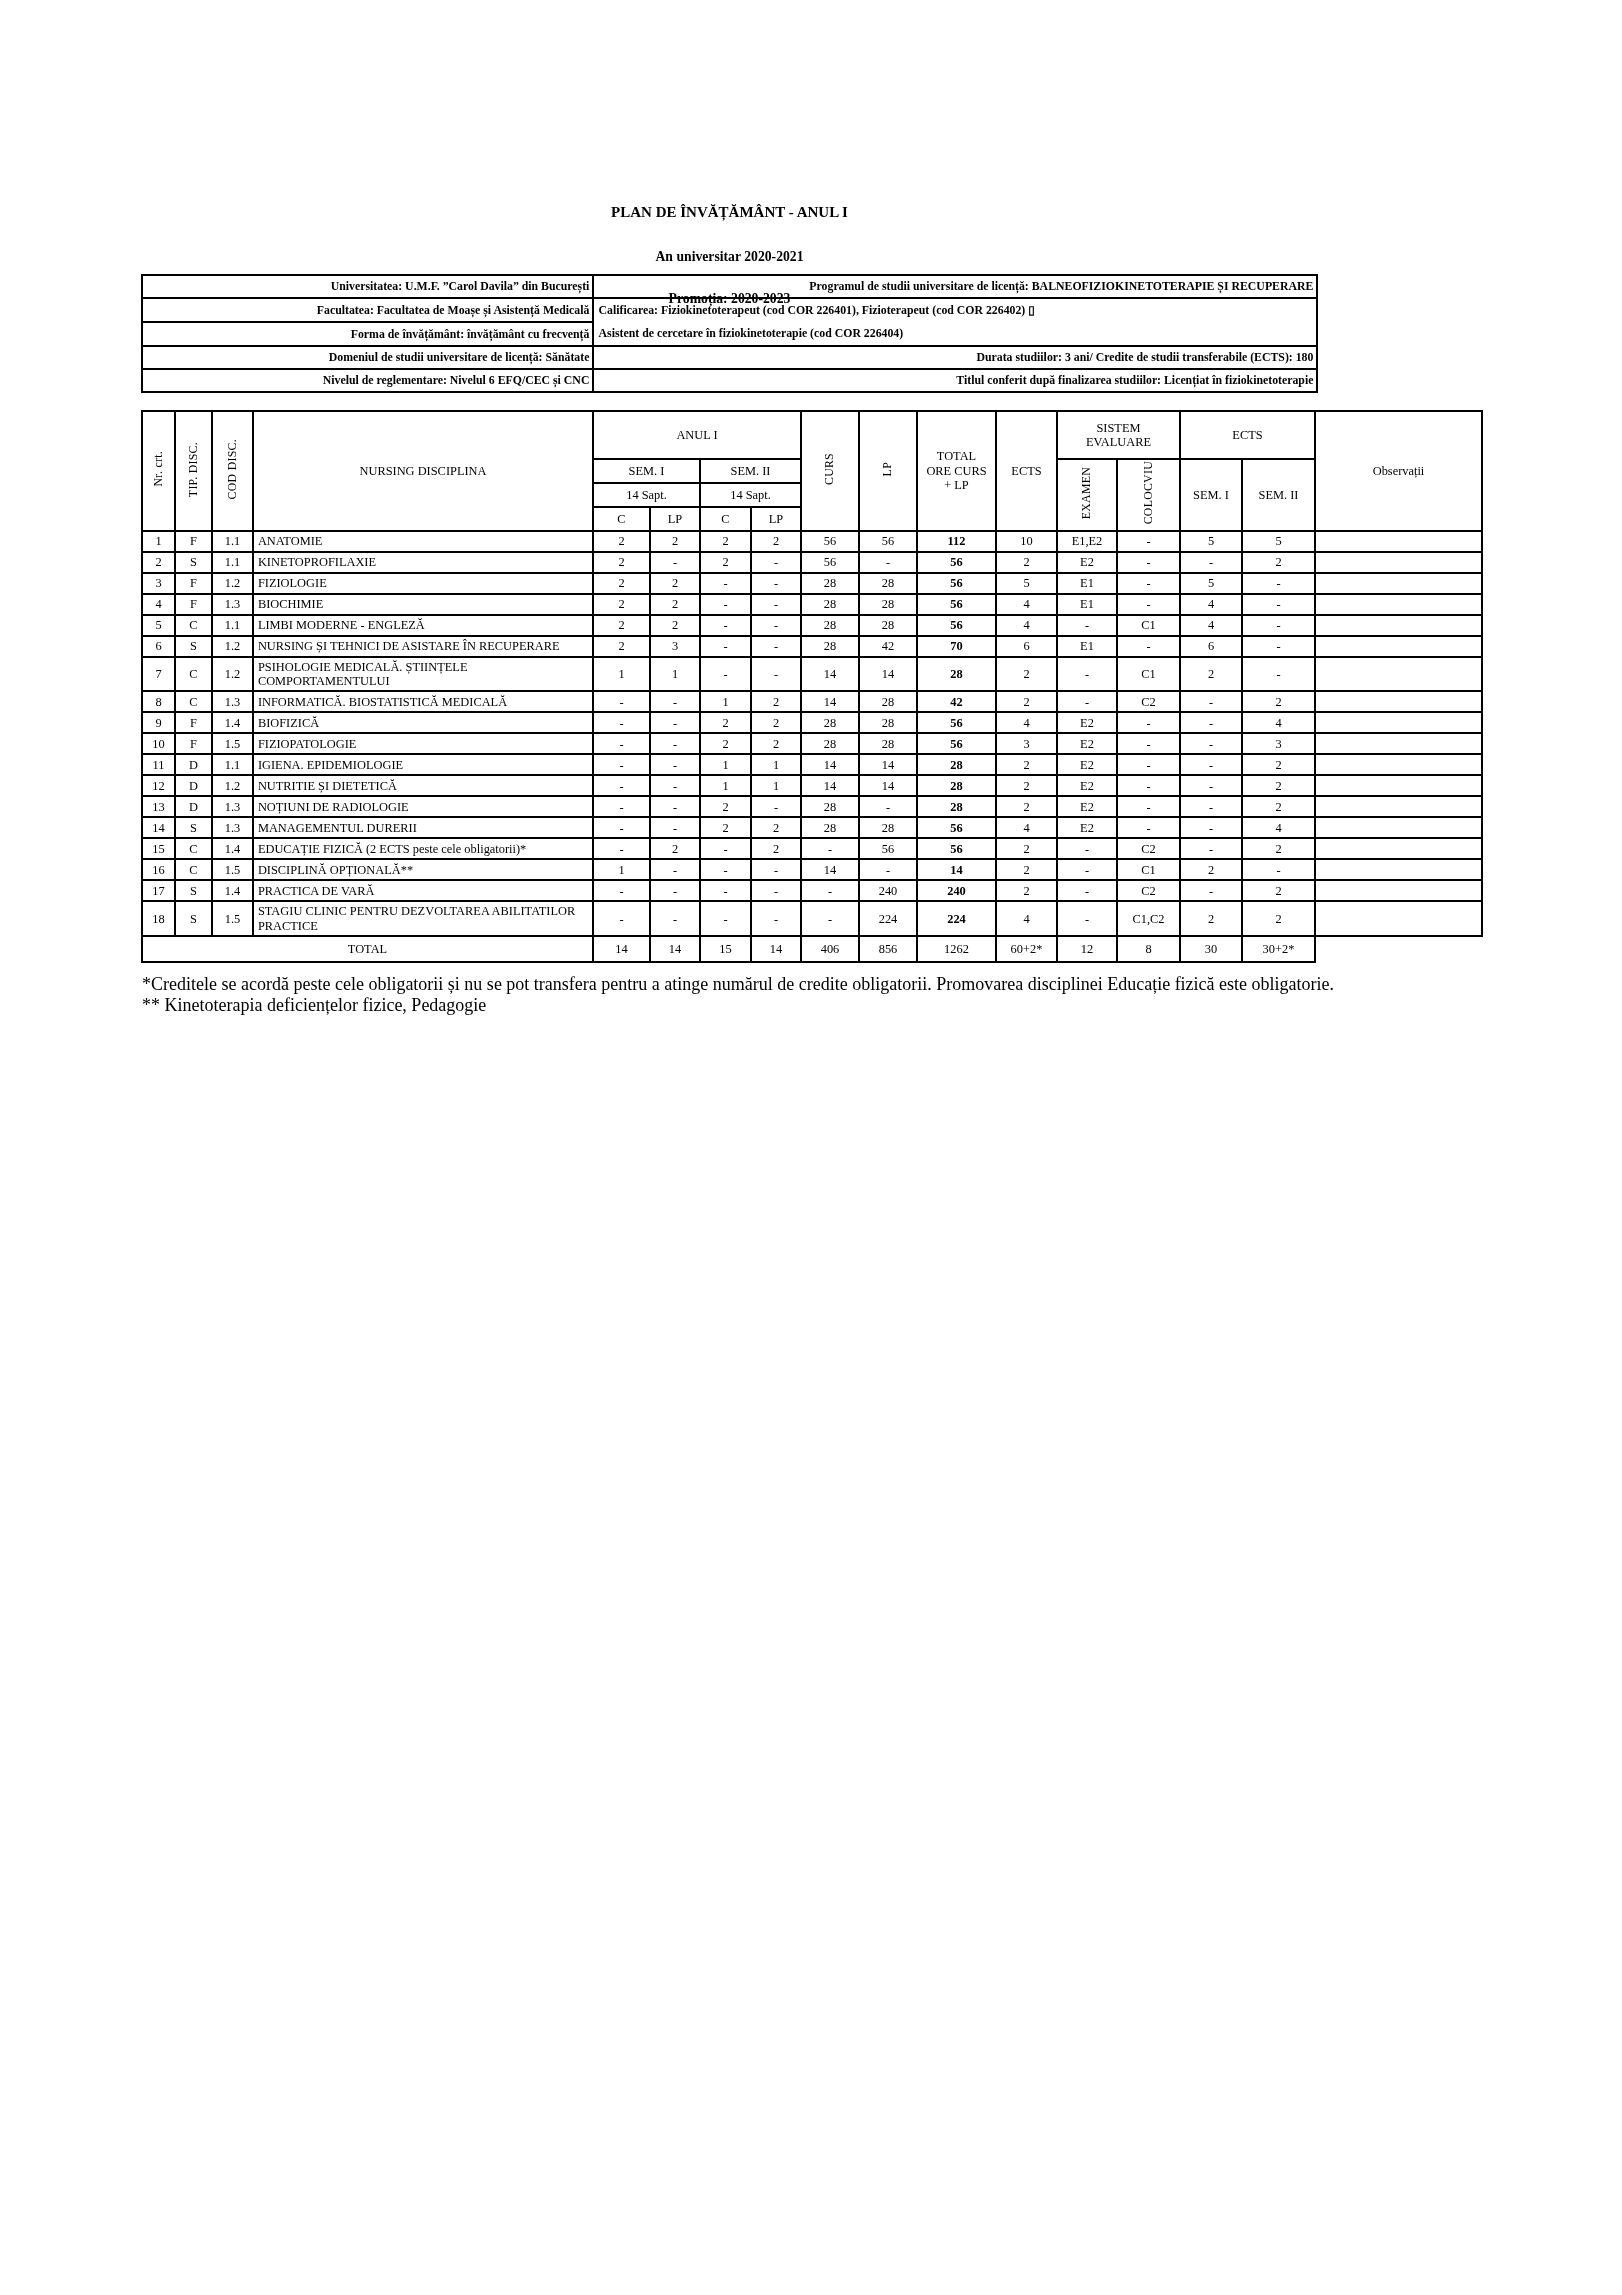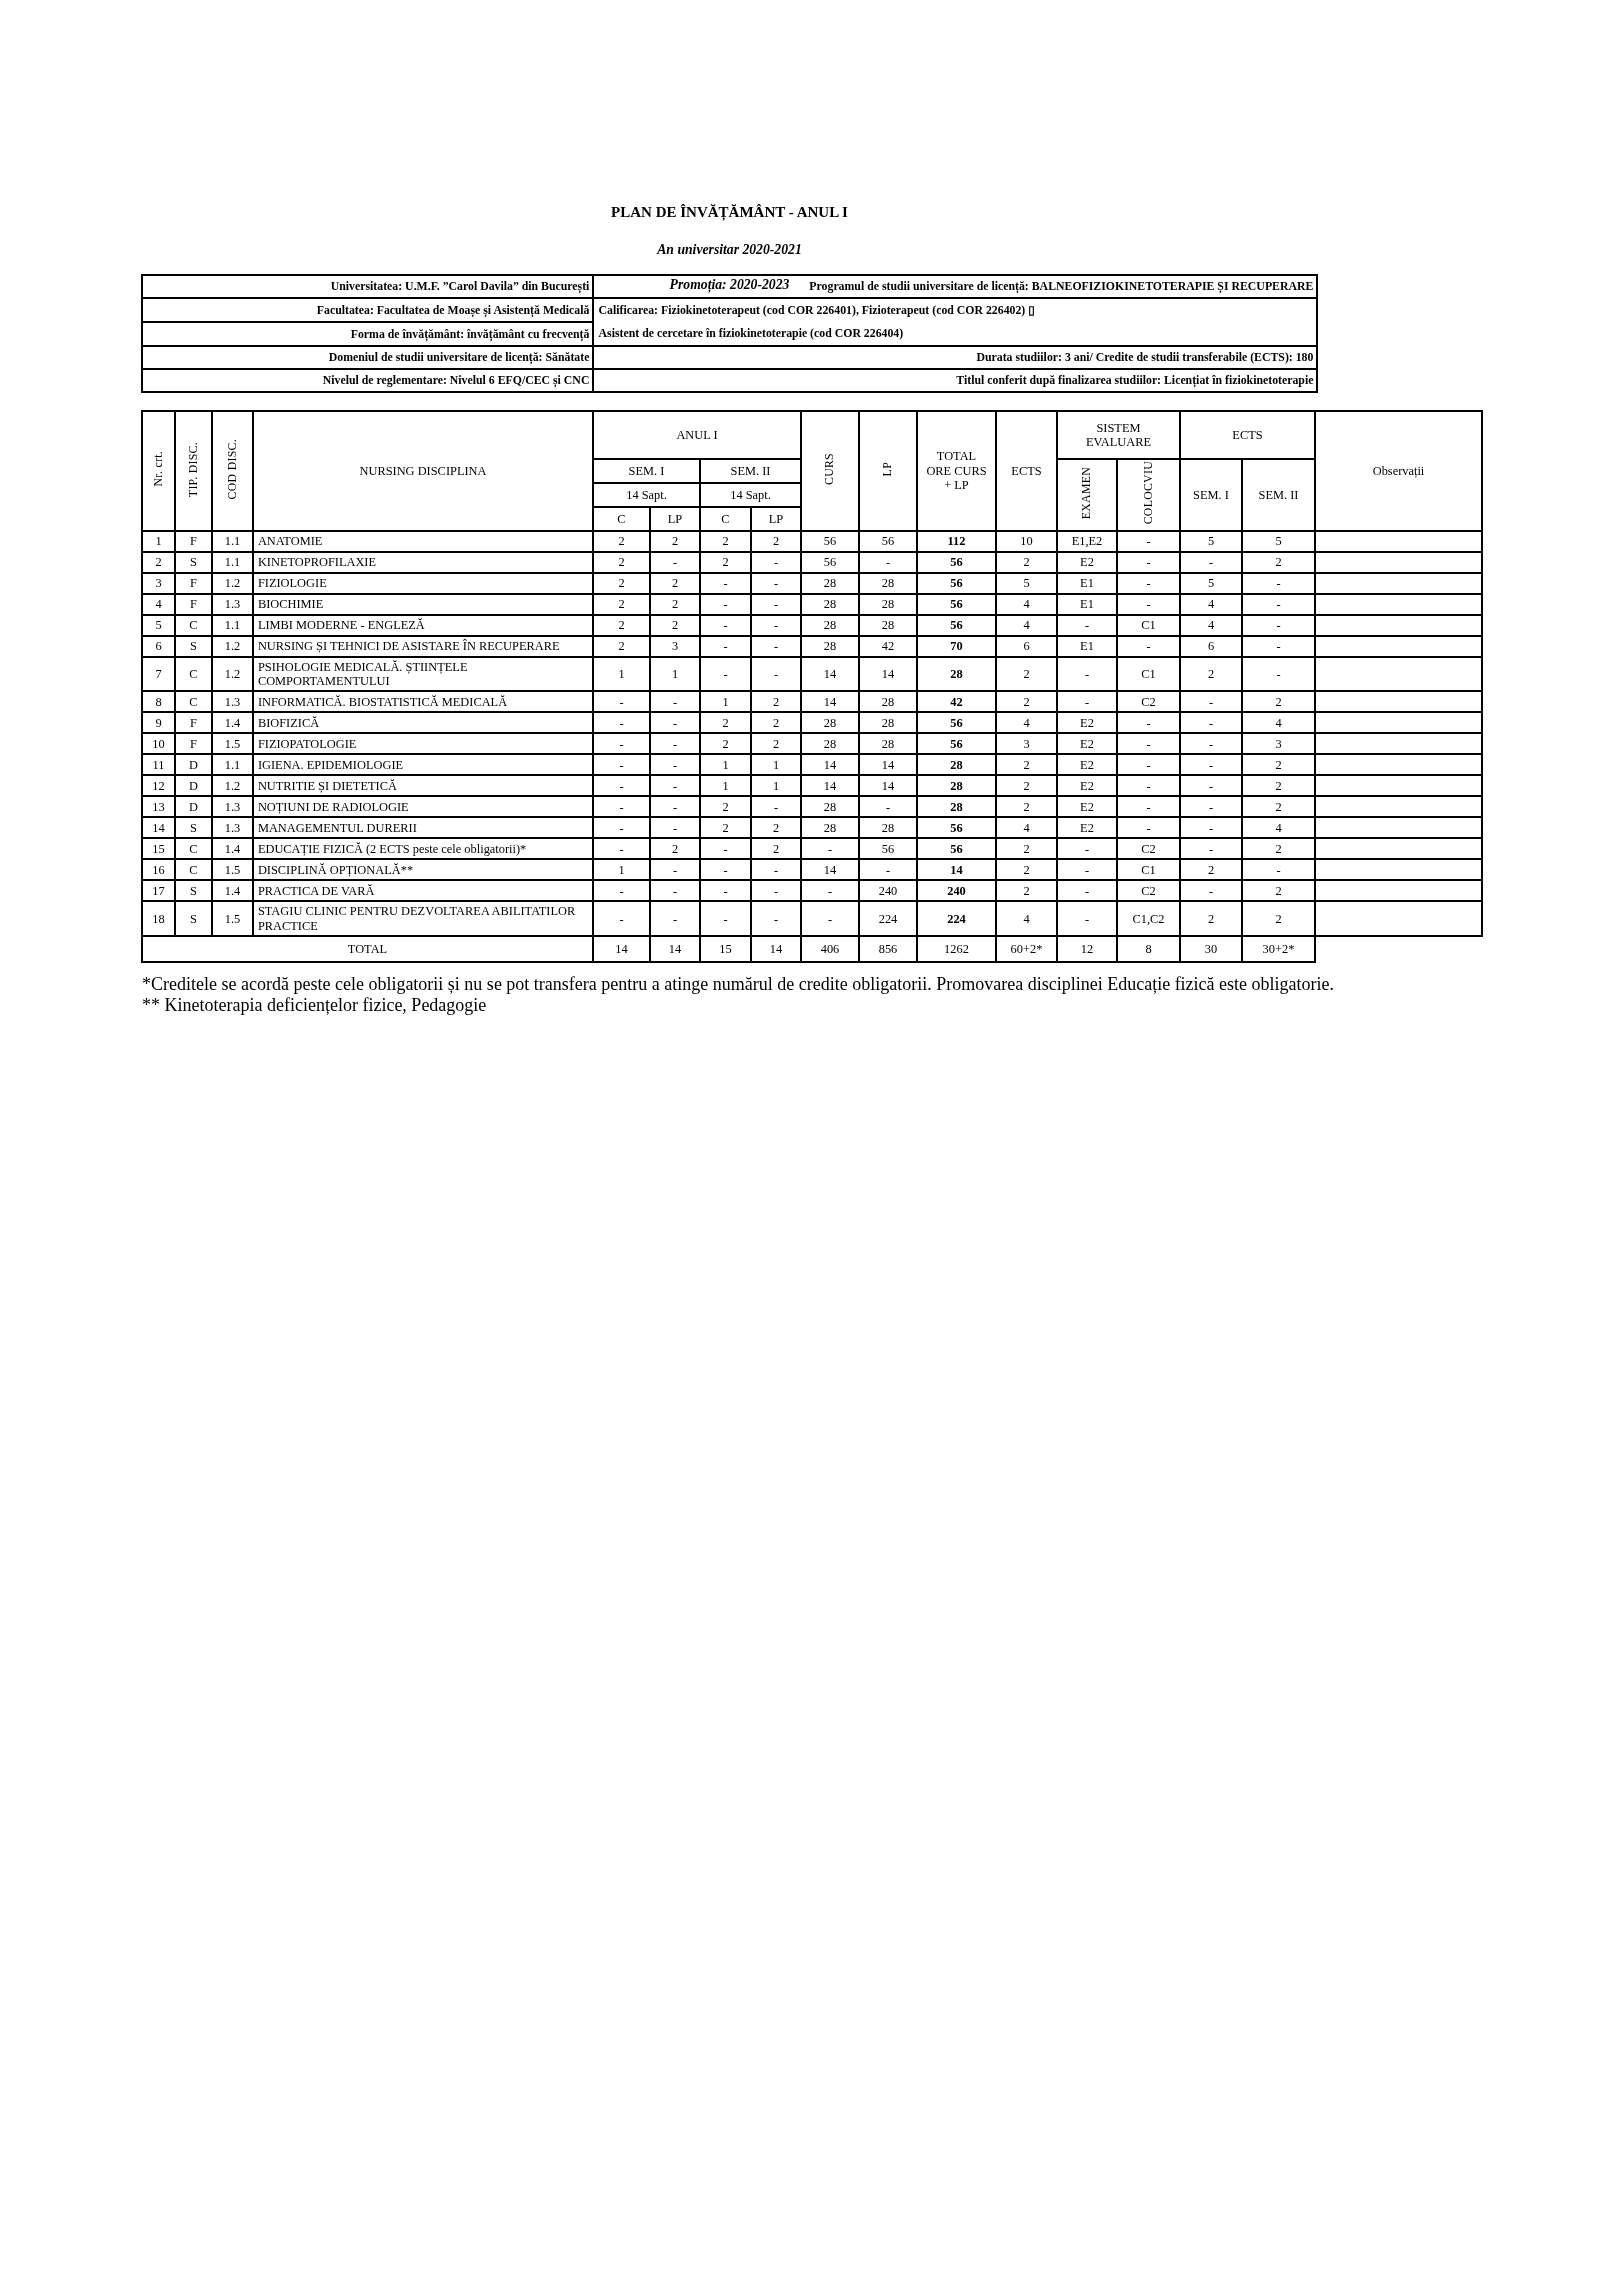--- a/index.html
+++ b/index.html
@@ -17,21 +17,21 @@
   
   .title-block {
     position: absolute;
     top: 204px;
     left: 0;
     width: 1459px;
     text-align: center;
     font-weight: 700;
   }
   .title-main { font-size: 15px; line-height: 17.7px; }
-  .title-sub  { font-size: 13.7px; line-height: 15.7px; margin-top: 20px; font-style: italic; }
+  .title-sub  { font-size: 13.7px; line-height: 15.7px; margin-top: 27px; }
 
   
   table { border-collapse: collapse; }
   .info-table {
     position: absolute;
     left: 141px;
     top: 274px;
     width: 1175px;
     table-layout: fixed;
     text-align: right;

